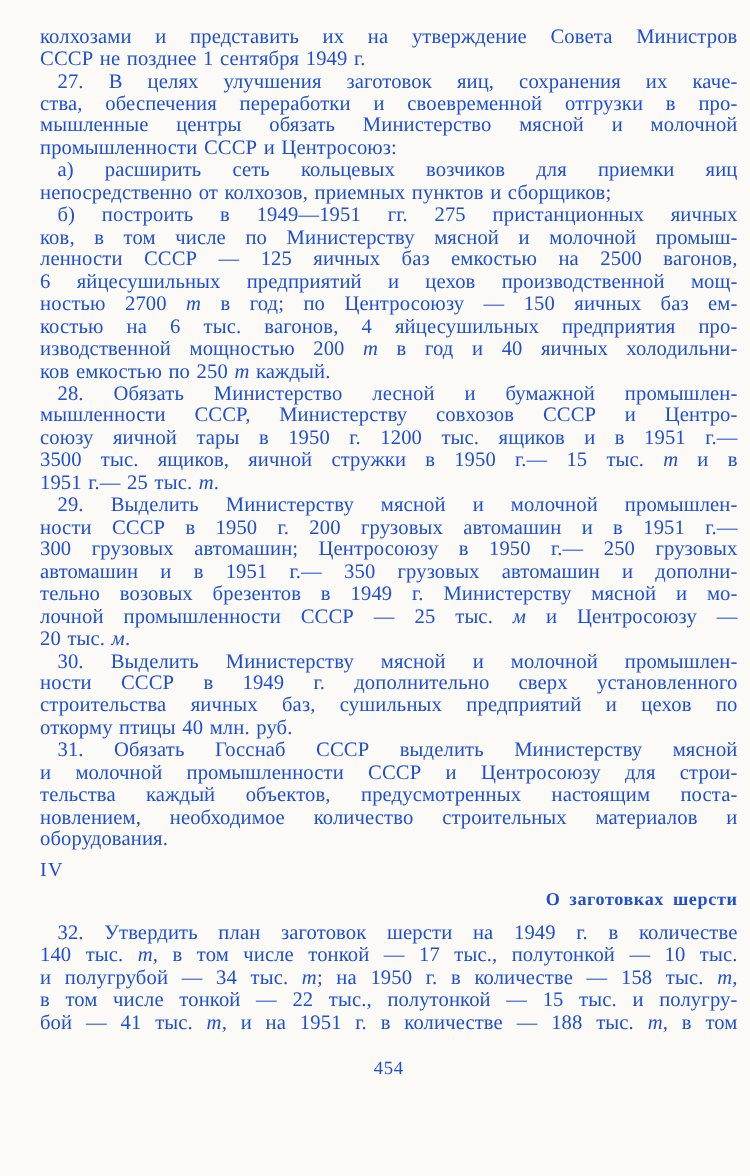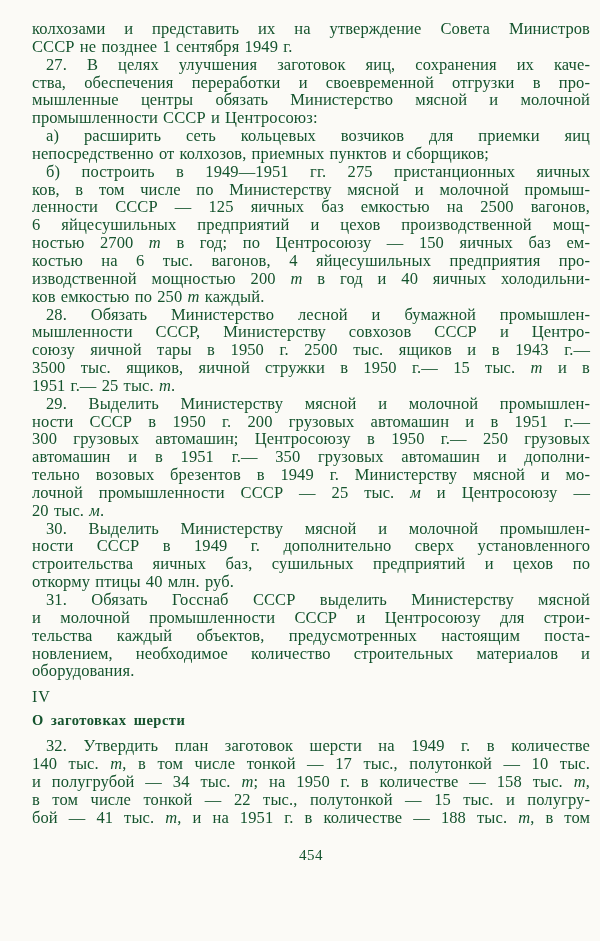--- a/index.html
+++ b/index.html
@@ -6,21 +6,21 @@
     margin: 0;
     padding: 0;
     background: #faf9f5;
   }
   .page {
     position: relative;
     box-sizing: border-box;
     width: 600px;
     height: 941px;
     background: #fbfaf6;
-    color: #14532d;
+    color: #1d4ed8;
     font-family: "Liberation Serif", "DejaVu Serif", serif;
     padding: 20px 10px 0 32px;
     overflow: hidden;
   }
   .text-body {
     width: 558px;
   }
   .line {
     font-size: 16.5px;
     line-height: 17.85px;
@@ -40,21 +40,21 @@
   }
   .heading-num {
     margin-top: 7px;
     font-size: 16px;
     line-height: 20px;
     letter-spacing: 1px;
   }
   .subheading {
     margin-top: 3px;
     margin-bottom: 7px;
-    text-align: left;
+    text-align: right;
     font-size: 14.5px;
     font-weight: bold;
     line-height: 20px;
     letter-spacing: 0.5px;
     word-spacing: 3px;
   }
   .page-number {
     margin-top: 21px;
     width: 558px;
     text-align: center;
@@ -79,21 +79,21 @@
       <div class="line indent">б) построить в 1949—1951 гг. 275 пристанционных яичных</div>
       <div class="line">ков, в том числе по Министерству мясной и молочной промыш-</div>
       <div class="line">ленности СССР — 125 яичных баз емкостью на 2500 вагонов,</div>
       <div class="line">6 яйцесушильных предприятий и цехов производственной мощ-</div>
       <div class="line">ностью 2700 <i>т</i> в год; по Центросоюзу — 150 яичных баз ем-</div>
       <div class="line">костью на 6 тыс. вагонов, 4 яйцесушильных предприятия про-</div>
       <div class="line">изводственной мощностью 200 <i>т</i> в год и 40 яичных холодильни-</div>
       <div class="line last">ков емкостью по 250 <i>т</i> каждый.</div>
       <div class="line indent">28. Обязать Министерство лесной и бумажной промышлен-</div>
       <div class="line">мышленности СССР, Министерству совхозов СССР и Центро-</div>
-      <div class="line">союзу яичной тары в 1950 г. 2500 тыс. ящиков и в 1943 г.—</div>
+      <div class="line">союзу яичной тары в 1950 г. 1200 тыс. ящиков и в 1951 г.—</div>
       <div class="line">3500 тыс. ящиков, яичной стружки в 1950 г.— 15 тыс. <i>т</i> и в</div>
       <div class="line last">1951 г.— 25 тыс. <i>т</i>.</div>
       <div class="line indent">29. Выделить Министерству мясной и молочной промышлен-</div>
       <div class="line">ности СССР в 1950 г. 200 грузовых автомашин и в 1951 г.—</div>
       <div class="line">300 грузовых автомашин; Центросоюзу в 1950 г.— 250 грузовых</div>
       <div class="line">автомашин и в 1951 г.— 350 грузовых автомашин и дополни-</div>
       <div class="line">тельно возовых брезентов в 1949 г. Министерству мясной и мо-</div>
       <div class="line">лочной промышленности СССР — 25 тыс. <i>м</i> и Центросоюзу —</div>
       <div class="line last">20 тыс. <i>м</i>.</div>
       <div class="line indent">30. Выделить Министерству мясной и молочной промышлен-</div>

